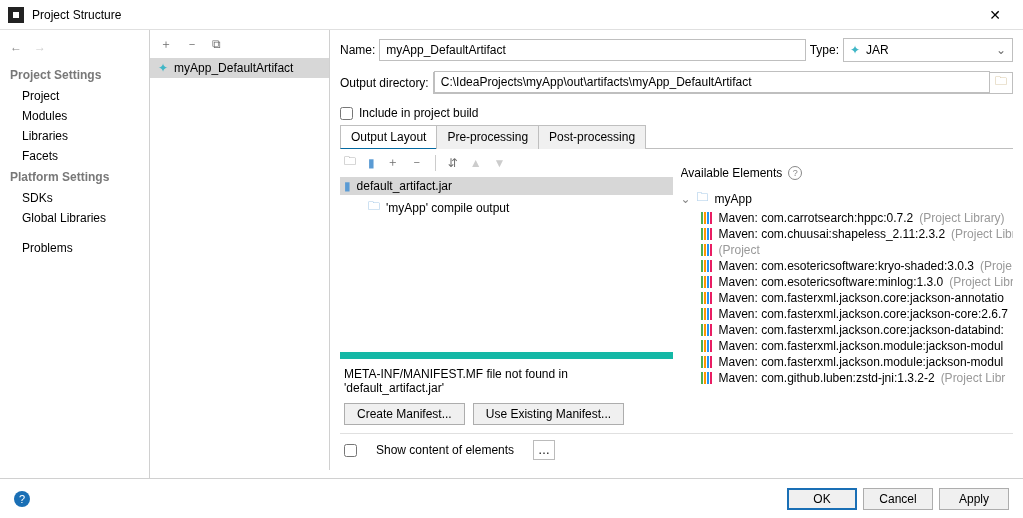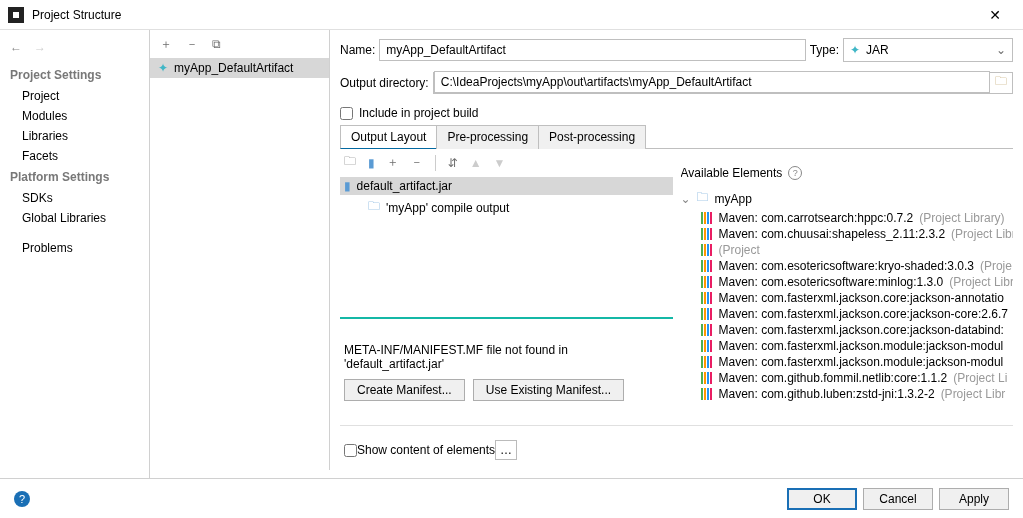--- a/index.html
+++ b/index.html
@@ -58,28 +58,28 @@
 
 .avail-header { height: 28px; display: flex; align-items: center; gap: 6px; margin-top: 10px; }
 .avail-header .q { width: 14px; height: 14px; border: 1px solid #888; border-radius: 50%; display: inline-flex; align-items: center; justify-content: center; font-size: 9px; color: #888; }
 .avail-tree { flex: 1; overflow: hidden; }
 .avail-row { display: flex; align-items: center; gap: 6px; padding: 1px 0; white-space: nowrap; }
 .avail-row.indent { padding-left: 20px; align-items: center; }
 .lib-icon { display: inline-flex; }
 .lib-icon span { width: 2px; height: 12px; margin-right: 1px; display: inline-block; }
 .gray-suffix { color: #999; }
 
-.manifest-box { border-top: 2px solid #14b8a6; padding: 24px 4px; }
+.manifest-box { border-top: 7px solid #14b8a6; padding: 8px 4px; }
 .manifest-msg { margin-bottom: 8px; }
 .manifest-btns { display: flex; gap: 8px; }
 .btn { border: 1px solid #adadad; background: #f0f0f0; padding: 3px 12px; cursor: pointer; }
 .btn.primary { border: 2px solid #1a6fb5; padding: 2px 22px; }
 .btn.disabled { color: #000000; }
 
-.show-content-row { display: flex; align-items: center; gap: 0; padding: 14px 4px 10px; border-top: 1px solid #e0e0e0; }
+.show-content-row { display: flex; align-items: center; gap: 19px; padding: 6px 4px 10px; border-top: 1px solid #e0e0e0; }
 .small-btn { border: 1px solid #bbb; width: 22px; height: 20px; display: inline-flex; align-items: center; justify-content: center; cursor: pointer; }
 
 .footer { height: 40px; border-top: 1px solid #d0d0d0; display: flex; align-items: center; padding: 0 14px; }
 .footer .help { width: 16px; height: 16px; border-radius: 50%; background: #1a6fb5; color: #fff; display: inline-flex; align-items: center; justify-content: center; font-size: 11px; cursor: pointer; }
 .footer .spacer { flex: 1; }
 .footer .btn { min-width: 70px; text-align: center; margin-left: 6px; }
 </style>
 </head>
 <body>
 
@@ -296,30 +296,20 @@
                     <span>Maven: com.fasterxml.jackson.module:jackson-modul</span>
                     <span class="gray-suffix"></span>
                   </div>
                   <div class="avail-row indent">
                     <span class="lib-icon">
                       <span style="background: rgb(76, 175, 80);"></span>
                       <span style="background: rgb(255, 152, 0);"></span>
                       <span style="background: rgb(33, 150, 243);"></span>
                       <span style="background: rgb(233, 30, 99);"></span>
                     </span>
-                    <span>Maven: com.github.fommil.netlib:core:1.1.2</span>
-                    <span class="gray-suffix"> (Project Li</span>
-                  </div>
-                  <div class="avail-row indent">
-                    <span class="lib-icon">
-                      <span style="background: rgb(76, 175, 80);"></span>
-                      <span style="background: rgb(255, 152, 0);"></span>
-                      <span style="background: rgb(33, 150, 243);"></span>
-                      <span style="background: rgb(233, 30, 99);"></span>
-                    </span>
                     <span>Maven: com.github.luben:zstd-jni:1.3.2-2</span>
                     <span class="gray-suffix"> (Project Libr</span>
                   </div>
                 </div>
             </div>
           </div>
         </div>
 
         <div class="show-content-row">
           <input type="checkbox" style="">

